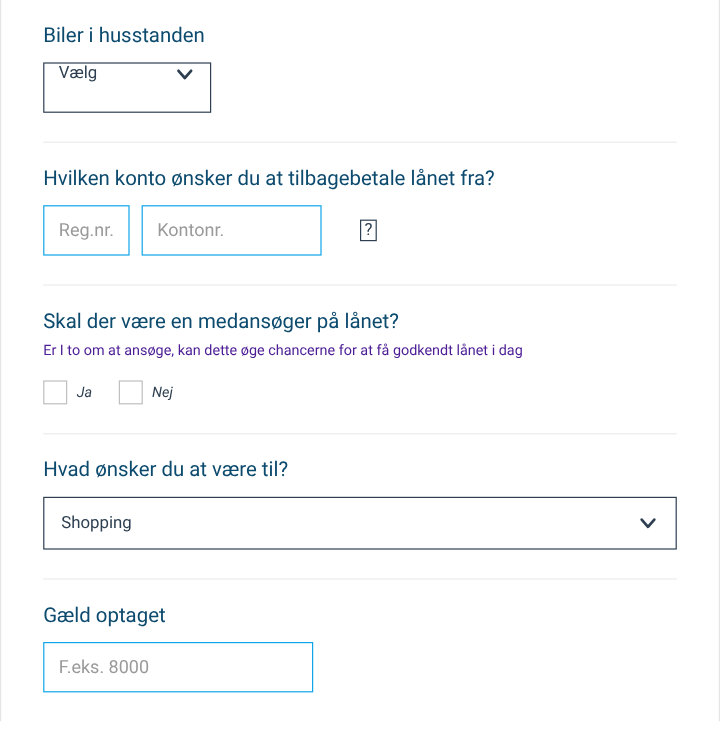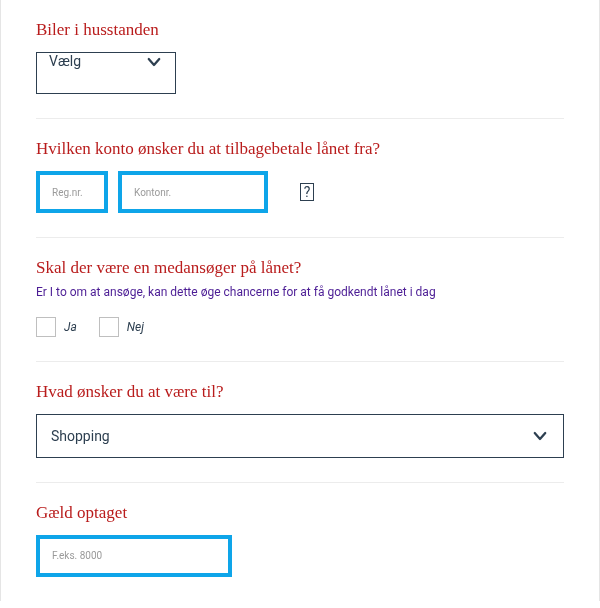--- a/index.html
+++ b/index.html
@@ -15,23 +15,22 @@
       padding: 0 35px;
     }
     .section {
       padding: 20px 0 24px 0;
       border-bottom: 1px solid #ececec;
     }
     .section:last-of-type { border-bottom: none; }
     .section-title {
       font-size: 17px;
       font-weight: 400;
-      color: #b91c1c;
+      color: #0c4a6e;
       margin-bottom: 12px;
-      font-family: Liberation Serif, serif;
     }
     .section-helper {
       font-size: 12px;
       color: #4c1d95;
       margin-top: -6px;
       margin-bottom: 16px;
       line-height: 1.4;
     }
     .select-small {
       display: flex;
@@ -64,31 +63,31 @@
       height: 18px;
     }
     .chevron svg { display: block; }
     .input-row {
       display: flex;
       align-items: center;
       gap: 10px;
     }
     .text-input {
       height: 42px;
-      border: 4px solid #0ea5e9;
+      border: 1px solid #0ea5e9;
       padding: 0 12px;
-      font-size: 10px;
+      font-size: 15px;
       color: #2d3f50;
       background: #fff;
       font-family: inherit;
     }
     .text-input::placeholder { color: #9a9a9a; }
     .input-reg { width: 72px; }
     .input-account { width: 150px; }
-    .input-debt { width: 196px; }
+    .input-debt { width: 225px; }
     .info-icon {
       margin-left: 22px;
       display: inline-flex;
       align-items: center;
       justify-content: center;
       width: 14px;
       height: 18px;
       font-size: 14px;
       color: #2d3f50;
       border: 1px solid #2d3f50;

